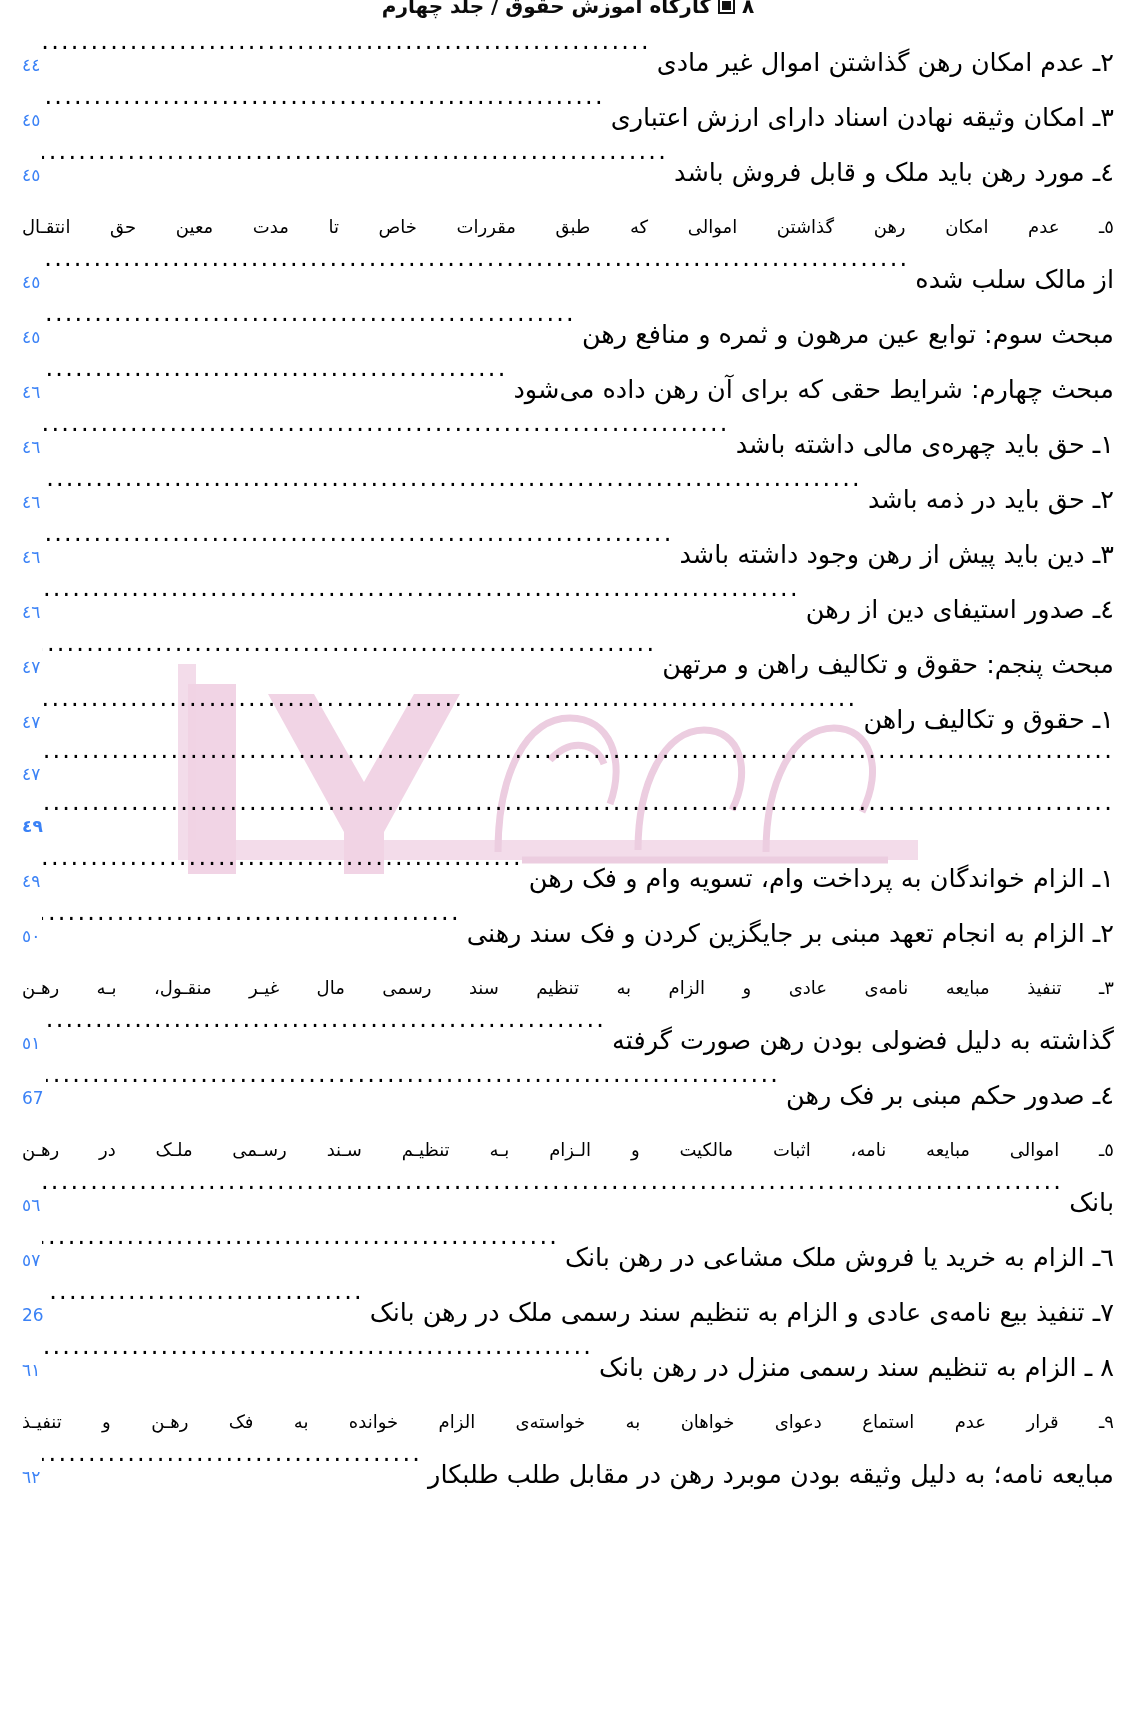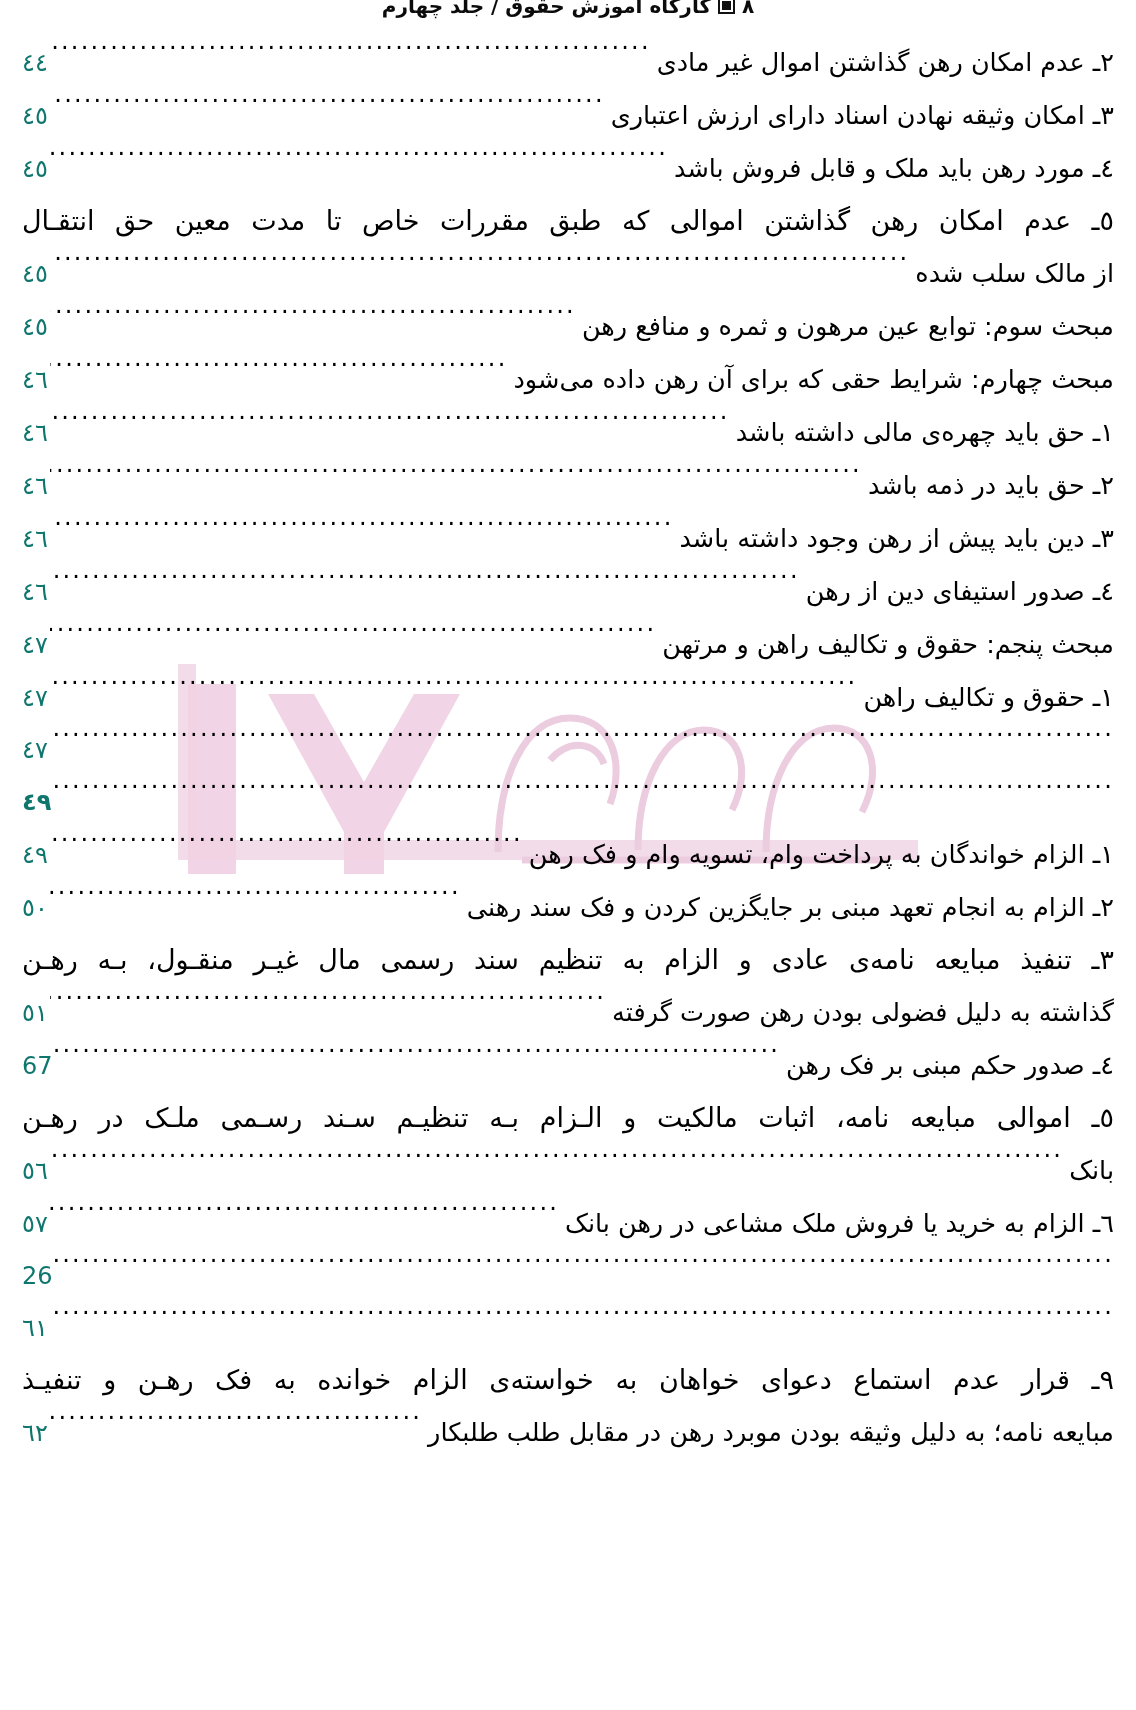--- a/index.html
+++ b/index.html
@@ -86,21 +86,21 @@
   }
   .toc-row.bold .title-text,
   .toc-row.bold .pageno { font-weight: bold; }
 
   
   .toc-row.cont-first {
     white-space: normal;
     display: block;
     text-align: justify;
     text-align-last: justify;
-    font-size: 27px;
+    font-size: 18px;
     line-height: 52px;
     padding-left: 2px;
   }
 
   .title-text {
     flex: 0 0 auto;
     padding-left: 6px;
   }
   .leader {
     flex: 1 1 auto;
@@ -117,22 +117,22 @@
     bottom: 0.12em;
     font-size: 24px;
     letter-spacing: 2.2px;
     color: #000;
     white-space: nowrap;
     display: block;
   }
   .pageno {
     flex: 0 0 auto;
     padding-right: 2px;
-    font-size: 24px;
-    color: #0f766e;
+    font-size: 17px;
+    color: #3b82f6;
     direction: ltr;
     unicode-bidi: isolate;
   }
 </style>
 </head>
 <body>
 
 <div class="page">
 
   <div class="watermark">
@@ -263,24 +263,26 @@
         <span class="title-text">بانک</span>
         <span class="leader"></span>
         <span class="pageno">٥٦</span>
       </div>
       <div class="toc-row">
         <span class="title-text">٦ـ الزام به خرید یا فروش ملک مشاعی در رهن بانک</span>
         <span class="leader"></span>
         <span class="pageno">٥٧</span>
       </div>
       <div class="toc-row">
+        <span class="title-text">۷ـ تنفیذ بیع نامه‌ی عادی و الزام به تنظیم سند رسمی ملک در رهن بانک</span>
         <span class="leader"></span>
         <span class="pageno">26</span>
       </div>
       <div class="toc-row">
+        <span class="title-text">۸ ـ الزام به تنظیم سند رسمی منزل در رهن بانک</span>
         <span class="leader"></span>
         <span class="pageno">٦۱</span>
       </div>
       <div class="toc-row cont-first"><span>۹ـ قرار عدم  استماع دعوای خواهان به خواسته‌ی الزام خوانده به فک رهـن و تنفیـذ</span></div>
       <div class="toc-row">
         <span class="title-text">مبایعه نامه؛ به دلیل وثیقه بودن موبرد رهن در مقابل طلب طلبکار</span>
         <span class="leader"></span>
         <span class="pageno">٦۲</span>
       </div>
     </div>

